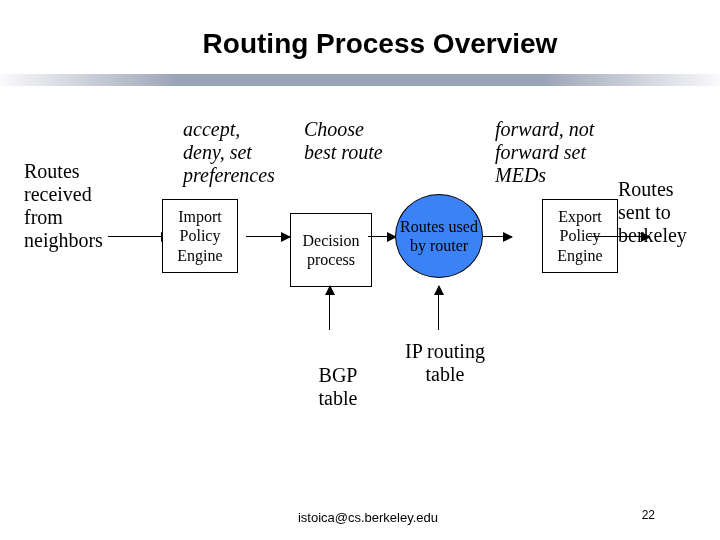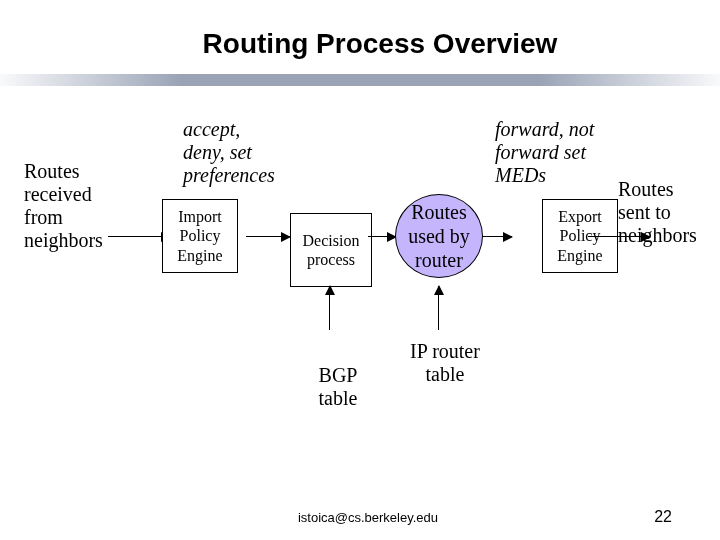--- a/index.html
+++ b/index.html
@@ -51,23 +51,23 @@
     background: #fff;
   }
   .ellipse {
     position: absolute;
     border: 1.5px solid #000;
     border-radius: 50%;
     display: flex;
     align-items: center;
     justify-content: center;
     text-align: center;
-    font-size: 20px;
+    font-size: 16px;
     line-height: 1.2;
-    background: #c4b5fd;
+    background: #3b82f6;
   }
   .hline {
     position: absolute;
     height: 0;
     border-top: 1.5px solid #000;
   }
   .arrow-right::after {
     content: "";
     position: absolute;
     right: -1px; top: -5px;
@@ -90,38 +90,39 @@
   }
   .footer-email {
     position: absolute;
     left: 0; right: 0;
     text-align: center;
     font-family: Arial, sans-serif;
     font-size: 13px;
   }
   .footer-page {
     position: absolute;
-    right: 48px;
+    right: 65px;
     font-family: Arial, sans-serif;
-    font-size: 16px;
+    font-size: 12px;
   }
 </style>
 </head>
 <body>
 
 <div class="title">Routing Process Overview</div>
 <div class="rule"></div>
 
 <div class="canvas">
 
   <div class="lbl italic" style="left:183px; top:32px; width:90px;">accept, deny, set preferences</div>
+  <div class="lbl italic" style="left:304px; top:32px; width:90px;">Choose best route</div>
   <div class="lbl" style="left:24px; top:74px; width:80px;">Routes received from neighbors</div>
 
   <div class="lbl italic" style="left:495px; top:32px; width:100px;">forward, not forward set MEDs</div>
-  <div class="lbl" style="left:618px; top:92px; width:80px;">Routes sent to neighbors</div>
+  <div class="lbl" style="left:618px; top:92px; width:80px;">Routes sent to berkeley</div>
 
   <div class="hline arrow-right" style="left:108px; top:150px; width:62px;"></div>
 
   <div class="box" style="left:162px; top:113px; width:76px; height:74px;">Import Policy Engine</div>
 
   <div class="hline arrow-right" style="left:246px; top:150px; width:44px;"></div>
 
   <div class="box" style="left:290px; top:127px; width:82px; height:74px;">Decision process</div>
 
   <div class="hline arrow-right" style="left:368px; top:150px; width:28px;"></div>
@@ -131,18 +132,18 @@
   <div class="hline arrow-right" style="left:482px; top:150px; width:30px;"></div>
 
   <div class="box" style="left:512px; top:113px; width:76px; height:74px;margin-left:30px;">Export Policy Engine</div>
 
   <div class="hline arrow-right" style="left:588px; top:150px; width:62px;"></div>
 
   <div class="uparrow" style="left:329px; top:200px; height:44px;"></div>
   <div class="uparrow" style="left:438px; top:200px; height:44px;"></div>
 
   <div class="lbl" style="left:298px; top:254px; width:80px; text-align:center;margin-top:24px;">BGP table</div>
-  <div class="lbl" style="left:400px; top:254px; width:90px; text-align:center;">IP router table</div>
+  <div class="lbl" style="left:400px; top:254px; width:90px; text-align:center;">IP routing table</div>
 
 </div>
 
 <div class="footer-email" style="top:510px;margin-left:16px;">istoica@cs.berkeley.edu</div>
 <div class="footer-page" style="top:508px;">22</div>
 
 </body></html>

